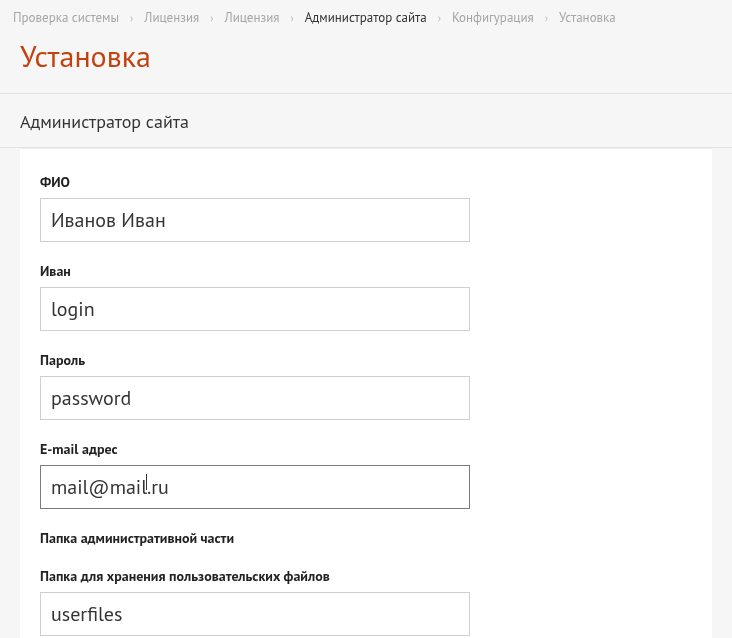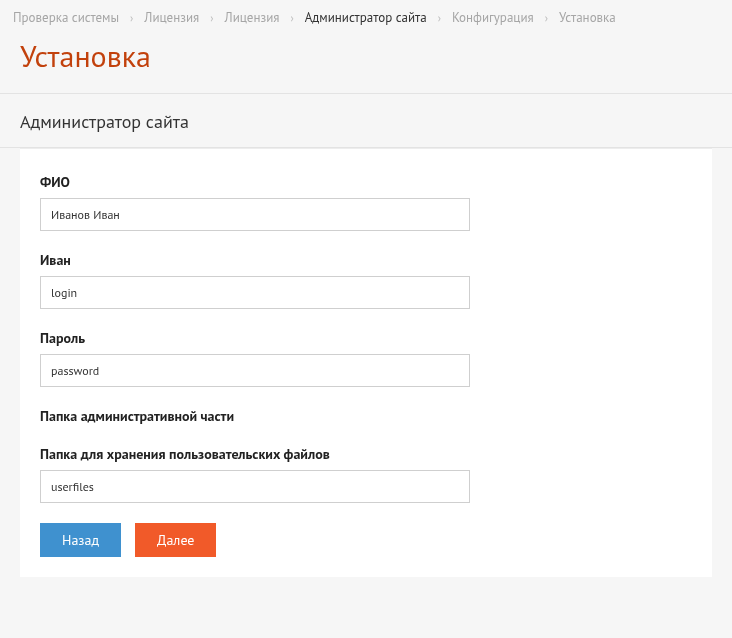--- a/index.html
+++ b/index.html
@@ -56,21 +56,21 @@
     .form-label {
       display: block;
       font-size: 14px;
       font-weight: 700;
       color: #222;
       margin-bottom: 7px;
     }
     .form-input {
       width: 430px;
       padding: 8px 10px;
-      font-size: 12px;
+      font-size: 20px;
       font-family: inherit;
       color: #333;
       border: 1px solid #cfcfcf;
       background: #fff;
       outline: none;
     }
     .form-input.focused {
       border-color: #7a7a7a;
     }
     .buttons {
@@ -137,20 +137,26 @@
   <div class="form-group">
     <label class="form-label">Иван</label>
     <input type="text" class="form-input" value="login" style="">
   </div>
 
   <div class="form-group">
     <label class="form-label">Пароль</label>
     <input type="text" class="form-input" value="password" style="">
   </div>
 
+  <div class="form-group">
+    <label class="form-label">E-mail адрес</label>
+    <div class="caret-wrap">
+      <input type="text" class="form-input focused" value="mail@mail.ru" style="">
+    </div>
+  </div>
 
   <div class="form-group">
     <label class="form-label">Папка административной части</label>
   </div>
 
   <div class="form-group">
     <label class="form-label">Папка для хранения пользовательских файлов</label>
     <input type="text" class="form-input" value="userfiles" style="">
   </div>
 

